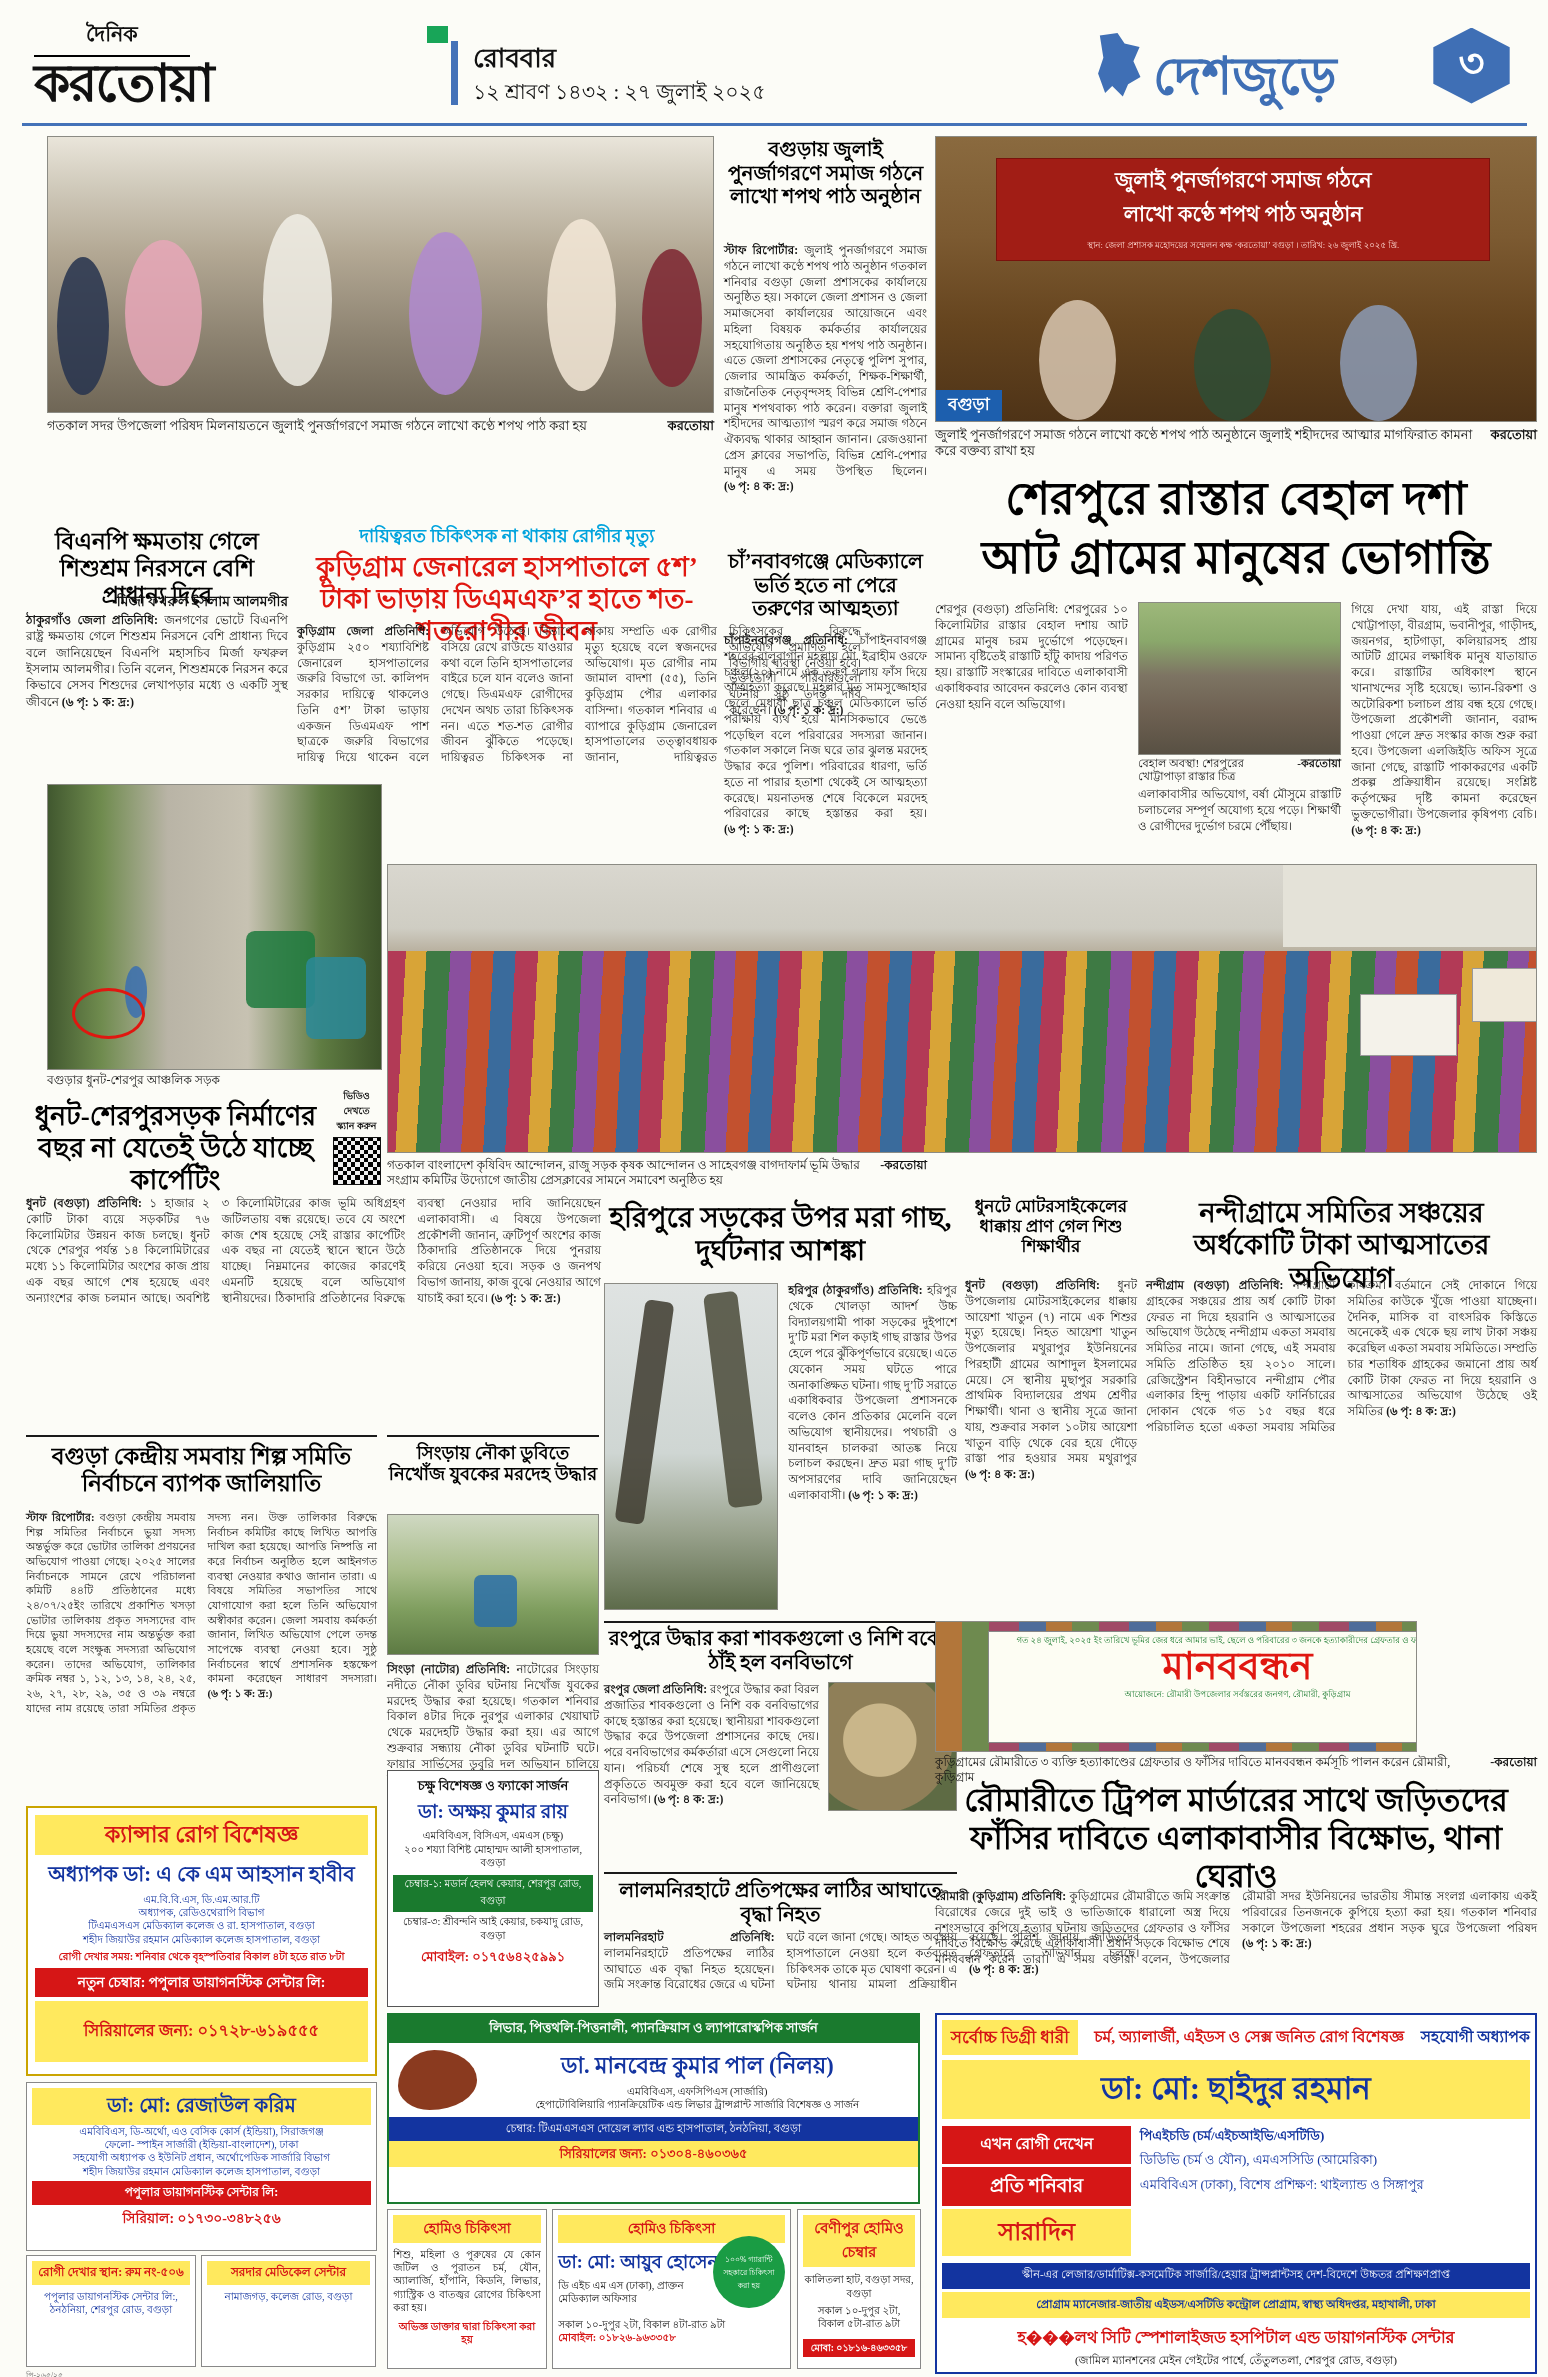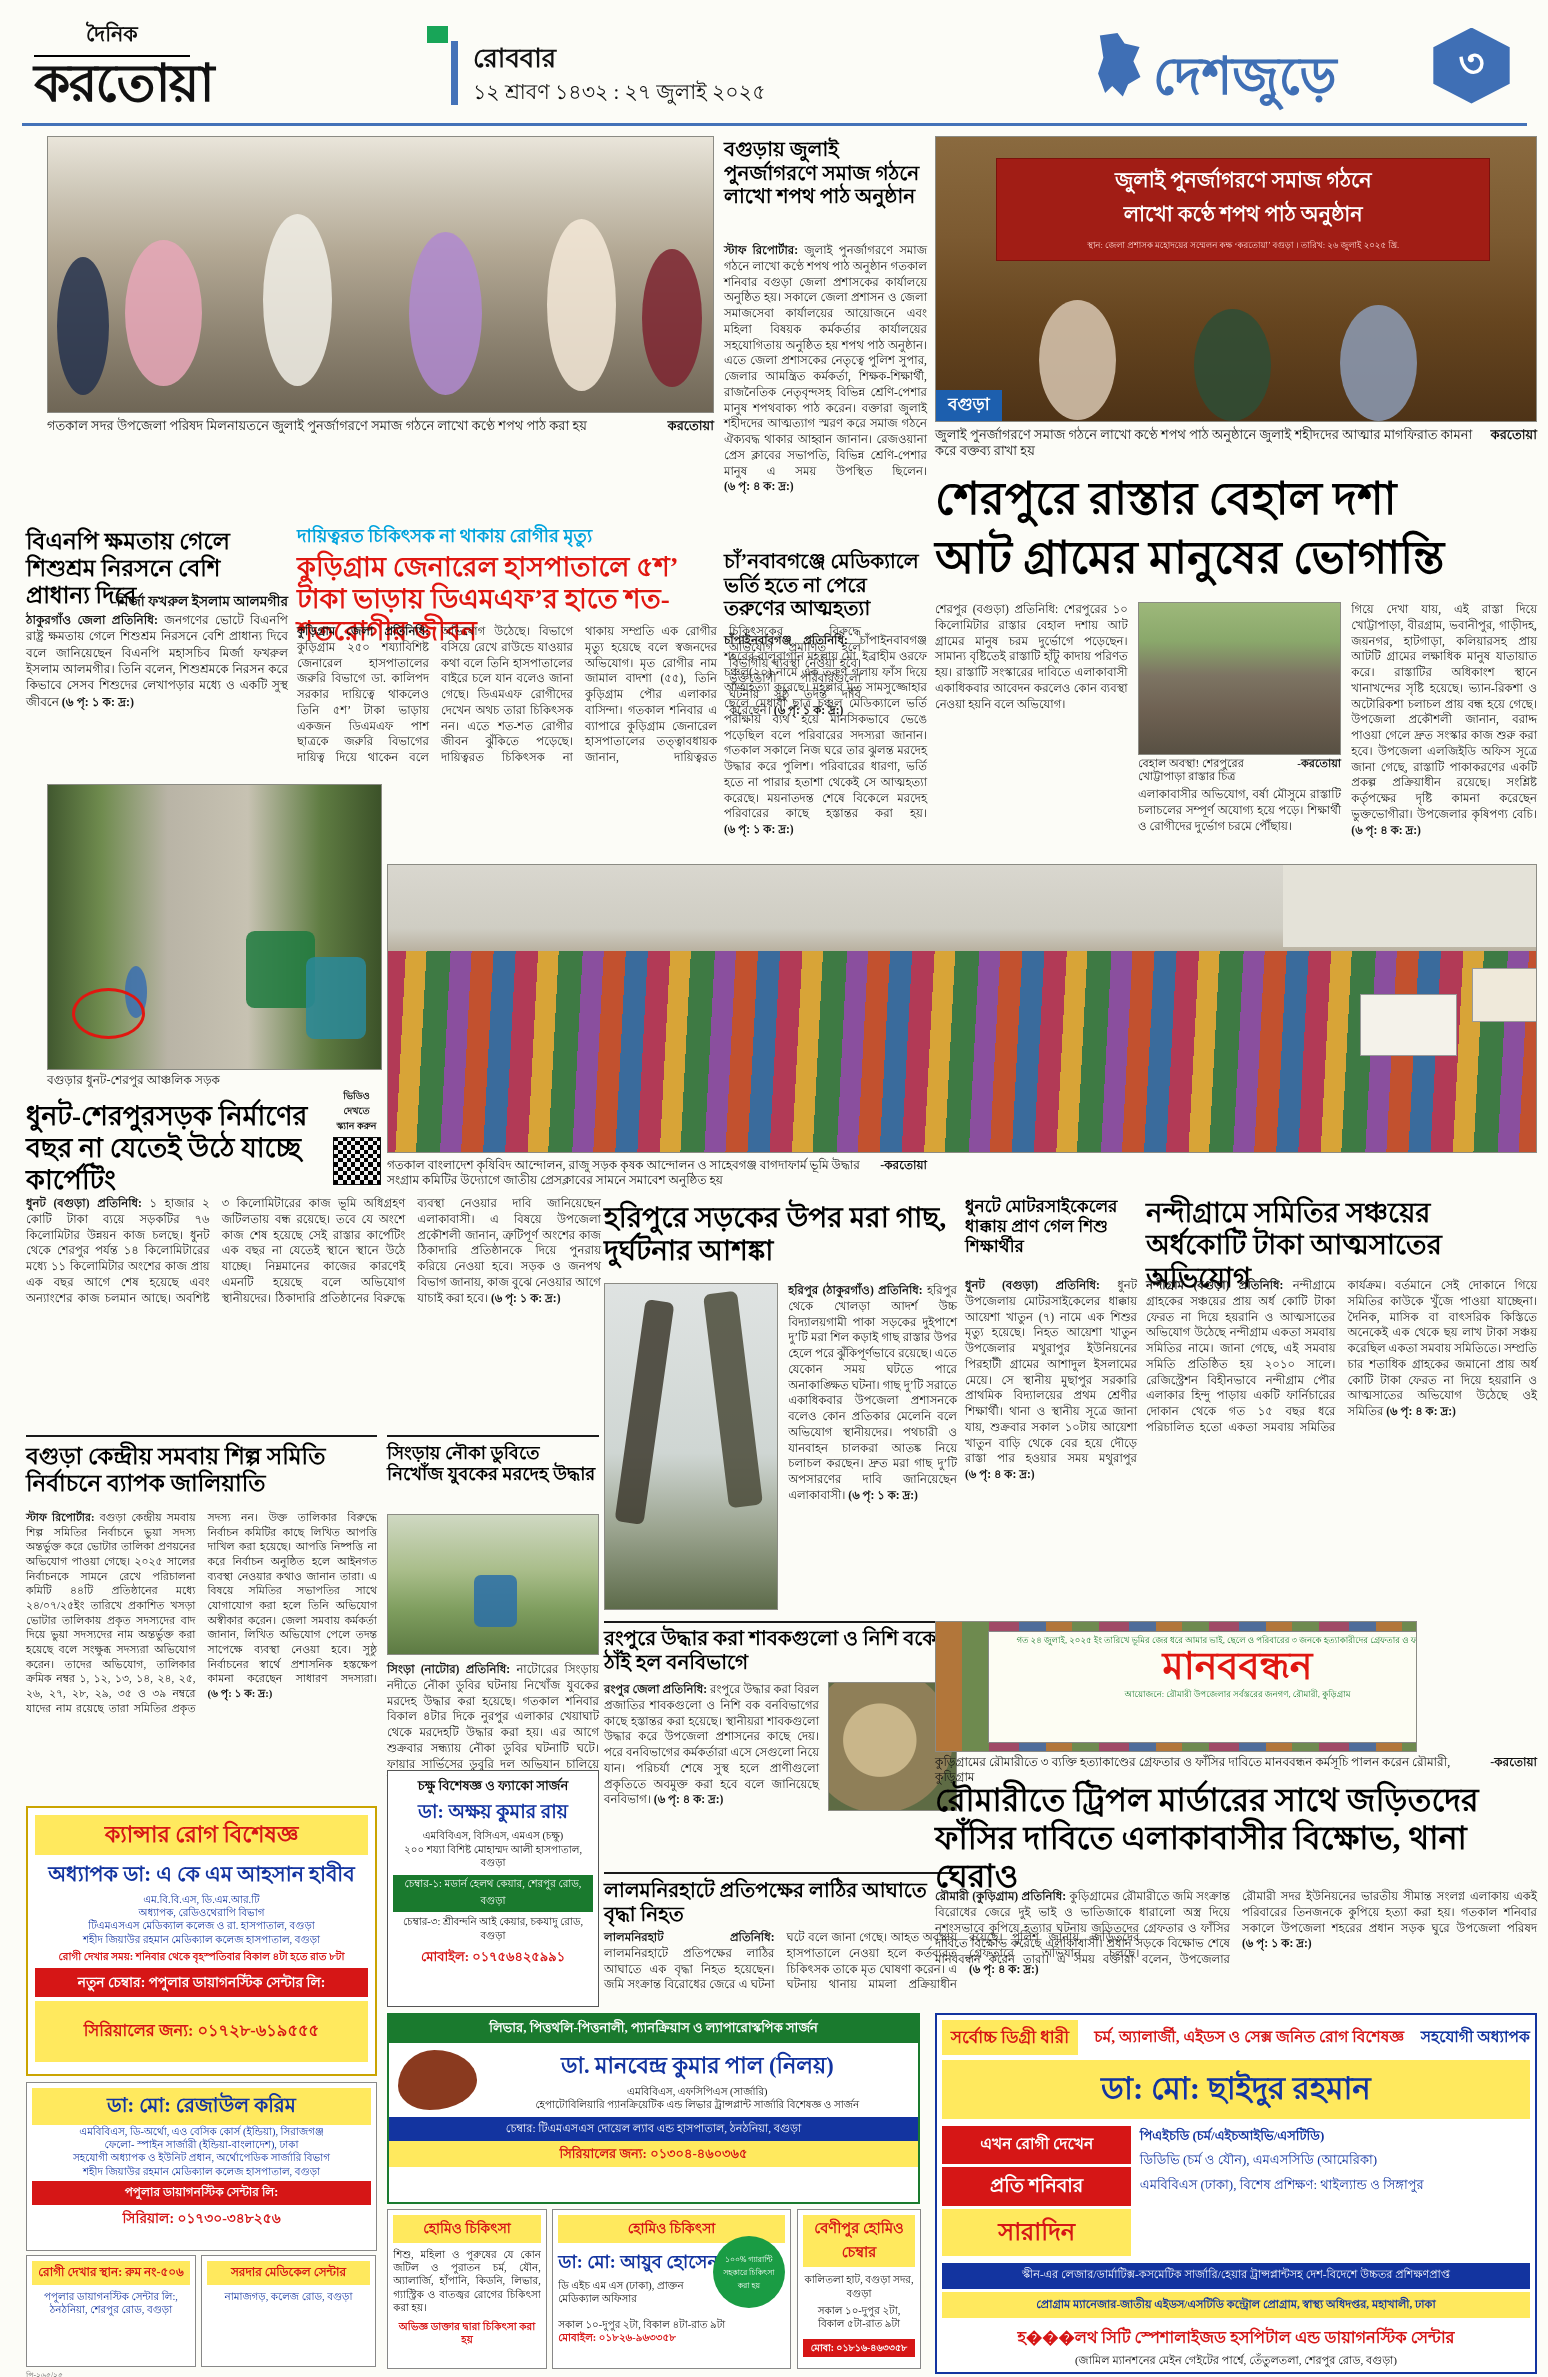--- a/index.html
+++ b/index.html
@@ -2,21 +2,21 @@
 <html style="font-size:13.8px"><head>
 <meta charset="utf-8">
 <style>
   html,body{margin:0;padding:0}
   body{width:1548px;height:2377px;position:relative;background:#fcfcf7;font-family:"Liberation Serif",serif;color:#111;overflow:hidden}
   .abs{position:absolute}
   .photo{position:absolute;border:0.9px solid #8b8b84;box-sizing:border-box;overflow:hidden}
   .blob{position:absolute;border-radius:50%;opacity:.85}
   .cap{position:absolute;display:flex;justify-content:space-between;align-items:flex-start;font-size:13px;line-height:1.22}
   .cap .credit{font-weight:bold;white-space:nowrap;margin-left:8.6px}
-  .hl{position:absolute;font-weight:bold;color:#000;line-height:1.18}
+  .hl{position:absolute;font-weight:bold;text-align:center;color:#000;line-height:1.18}
   .bodytx{position:absolute;font-size:11.6px;line-height:1.36;text-align:justify;color:#151515}
   .byline{font-weight:bold}
   .jump{font-weight:bold;white-space:nowrap}
   .cols2{column-count:2;column-gap:12px}
   .cols3{column-count:3;column-gap:12px}
   .rule{position:absolute;background:#1a1a1a}
   .tag{position:absolute;background:#1d5fae;color:#fff;font-weight:bold;font-size:17px;padding:1.7px 12px}
   .qr{background:repeating-linear-gradient(0deg,#111 0 4.3px,#fff 4.3px 8.6px),repeating-linear-gradient(90deg,#111 0 4.3px,#fff 4.3px 8.6px);background-blend-mode:difference;border:1.7px solid #111;box-sizing:border-box}
   .hex{clip-path:polygon(50% 0,96% 26%,96% 74%,50% 100%,4% 74%,4% 26%);background:#3f6fb5;display:flex;align-items:center;justify-content:center;color:#fff;font-weight:bold}
   .adbox{position:absolute;box-sizing:border-box;background:#fff}

